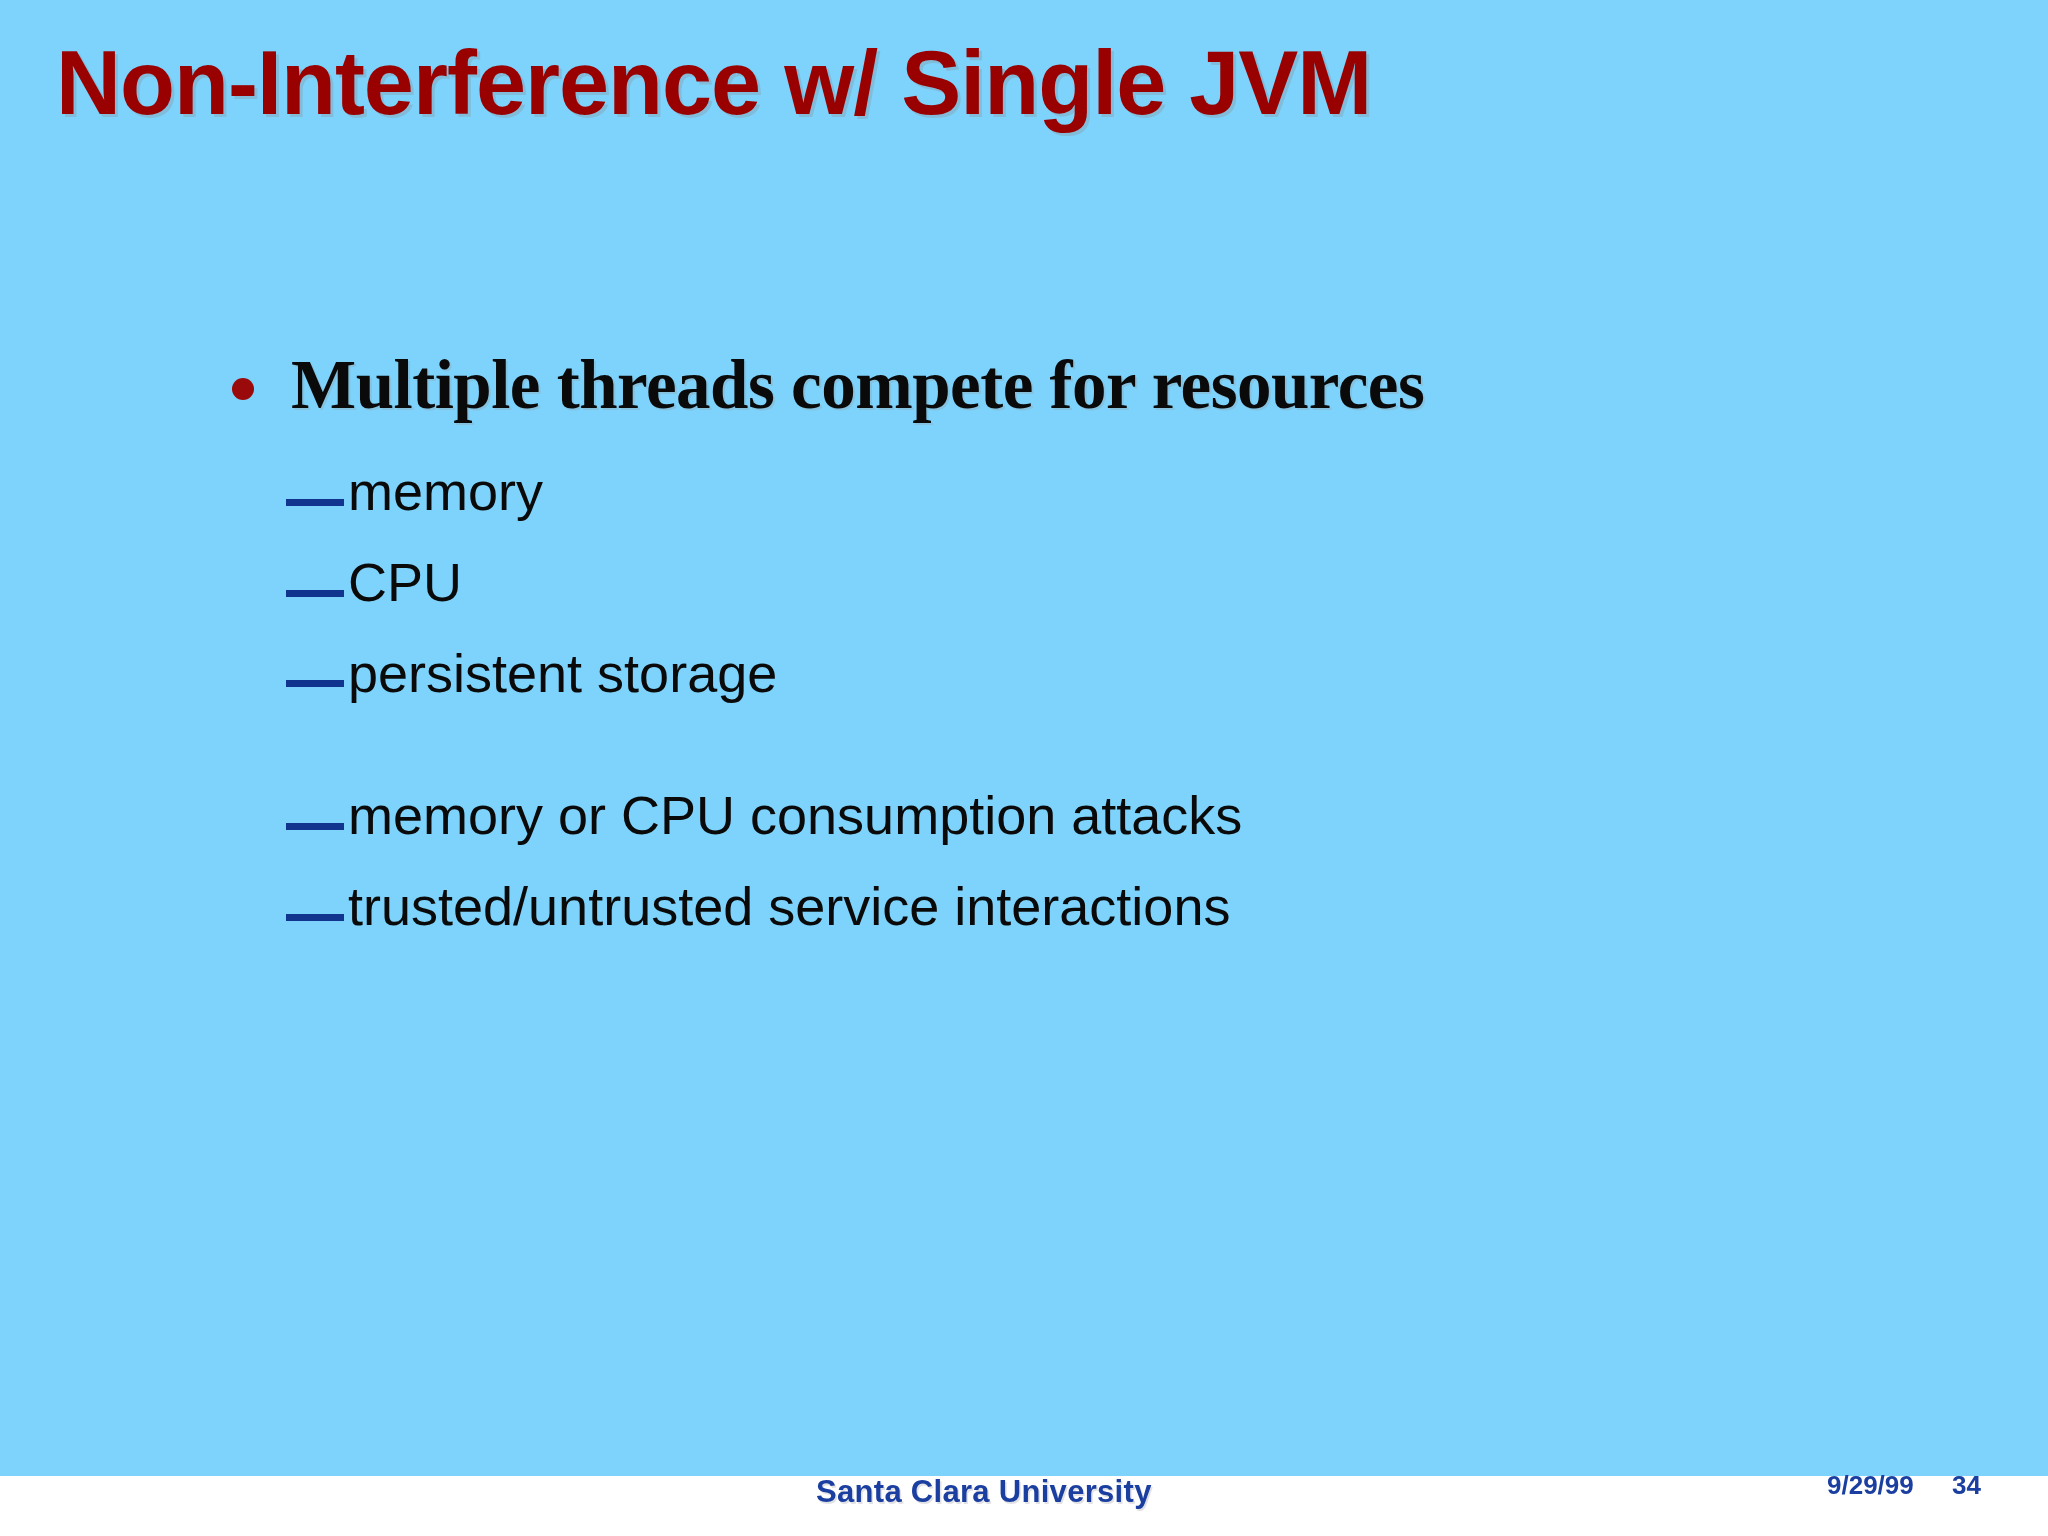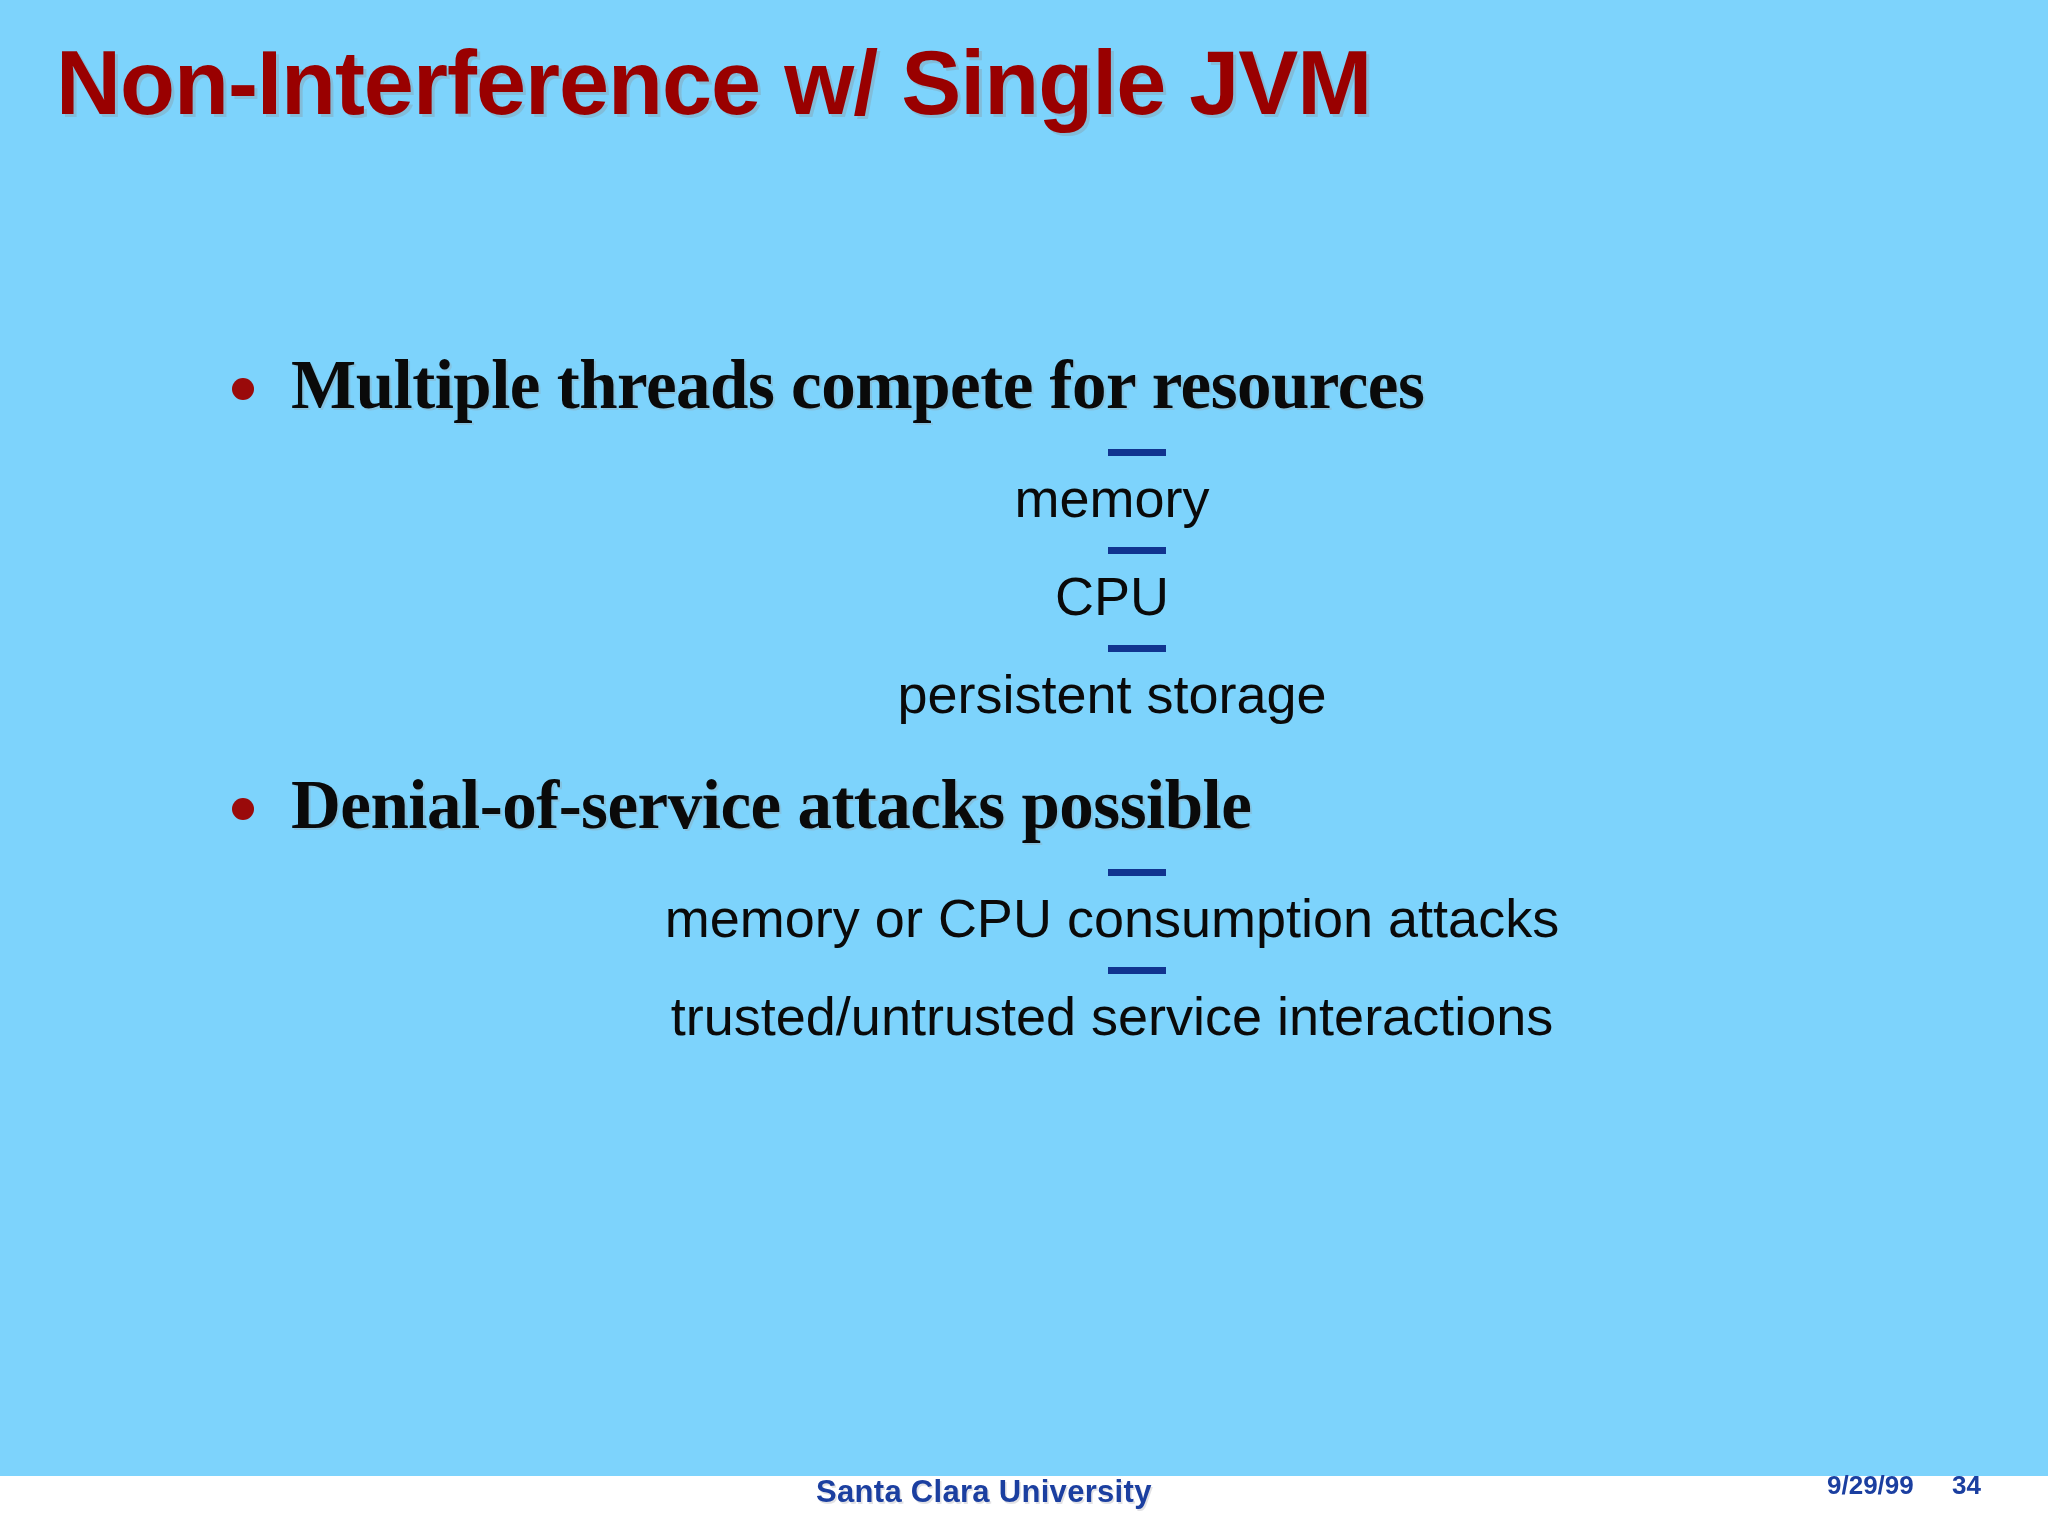--- a/index.html
+++ b/index.html
@@ -80,23 +80,22 @@
   }
 
   
   .sub-list {
     margin: 0;
     padding: 0;
   }
 
   .sub-row {
     display: flex;
-    align-items: center;
+    align-items: flex-end;
     margin-top: 34px;
-    flex-direction: column;
   }
 
   .sub-row.first {
     margin-top: 40px;
   }
 
   .sub-dash {
     flex: 0 0 auto;
     width: 58px;
     height: 7px;
@@ -178,24 +177,20 @@
         <span class="sub-text">CPU</span>
       </div>
       <div class="sub-row">
         <span class="sub-dash"></span>
         <span class="sub-text">persistent storage</span>
       </div>
     </div>
 
     <div class="gap-before-bullet2"></div>
 
-    <div class="bullet-row">
-      <span class="bullet-dot"></span>
-      <span class="bullet-text wide">Denial-of-service attacks possible</span>
-    </div>
 
     <div class="sub-list">
       <div class="sub-row first">
         <span class="sub-dash"></span>
         <span class="sub-text">memory or CPU consumption attacks</span>
       </div>
       <div class="sub-row">
         <span class="sub-dash"></span>
         <span class="sub-text">trusted/untrusted service interactions</span>
       </div>

